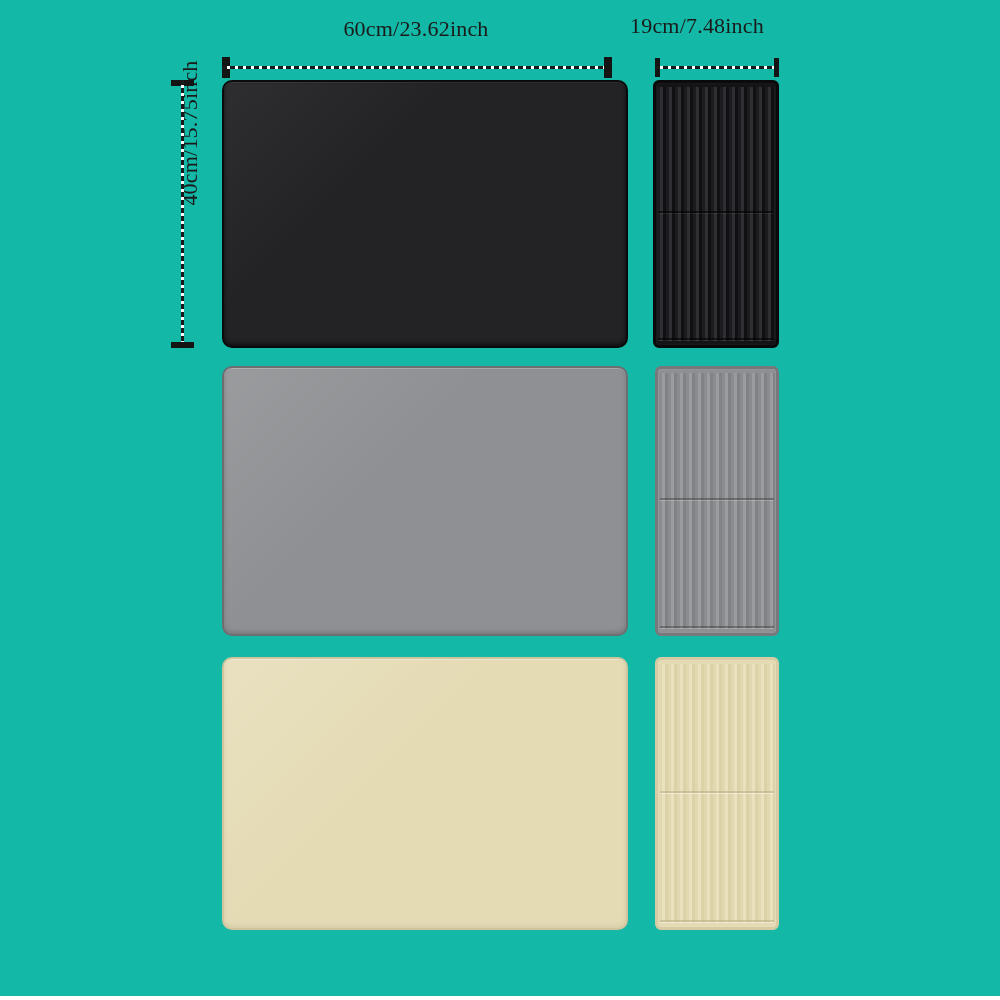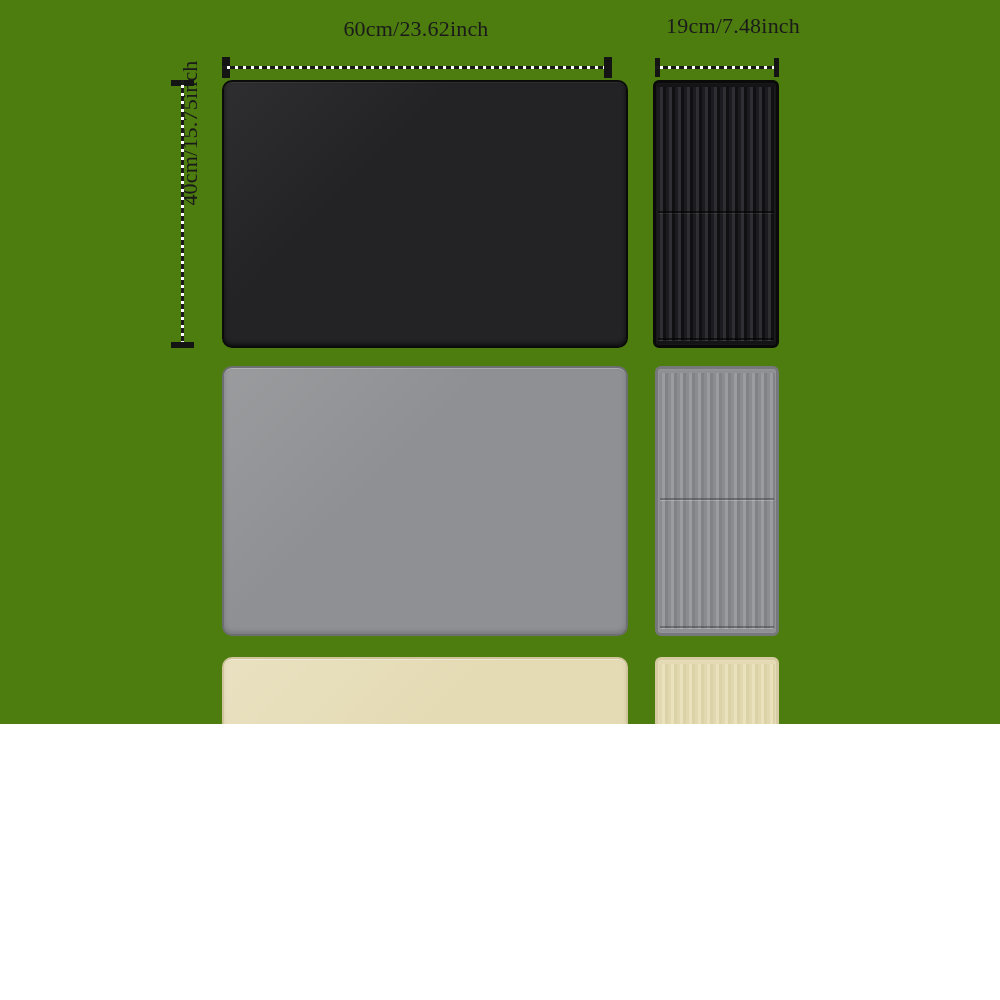--- a/index.html
+++ b/index.html
@@ -7,22 +7,22 @@
     padding: 0;
     background: #ffffff;
   }
   body {
     font-family: "Liberation Serif", "DejaVu Serif", serif;
   }
 
   #canvas {
     position: relative;
     width: 1000px;
-    height: 724px;
-    background: #4d7c0f;
+    height: 996px;
+    background: #14b8a6;
     overflow: hidden;
   }
 
   
   .dim-label {
     position: absolute;
     font-family: "Liberation Serif", "DejaVu Serif", serif;
     color: #1a1a1a;
     white-space: nowrap;
     letter-spacing: 0.2px;
@@ -31,21 +31,21 @@
     left: 222px;
     top: 16px;
     width: 388px;
     text-align: center;
     font-size: 22px;
   }
   #label-width-small {
     left: 630px;
     top: 13px;
     width: 170px;
-    text-align: right;
+    text-align: left;
     font-size: 22px;
   }
   #label-height-large {
     left: 100px;
     top: 120px;
     width: 180px;
     text-align: center;
     font-size: 22px;
     transform: rotate(-90deg);
     transform-origin: center center;

